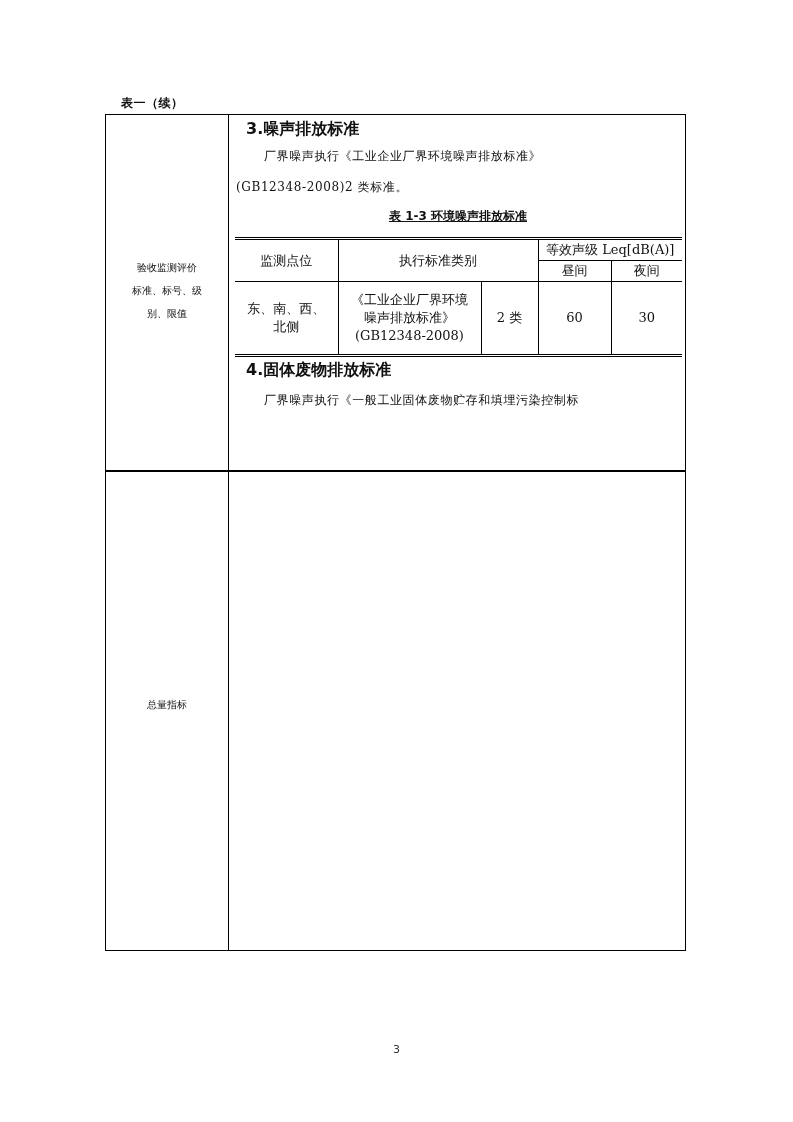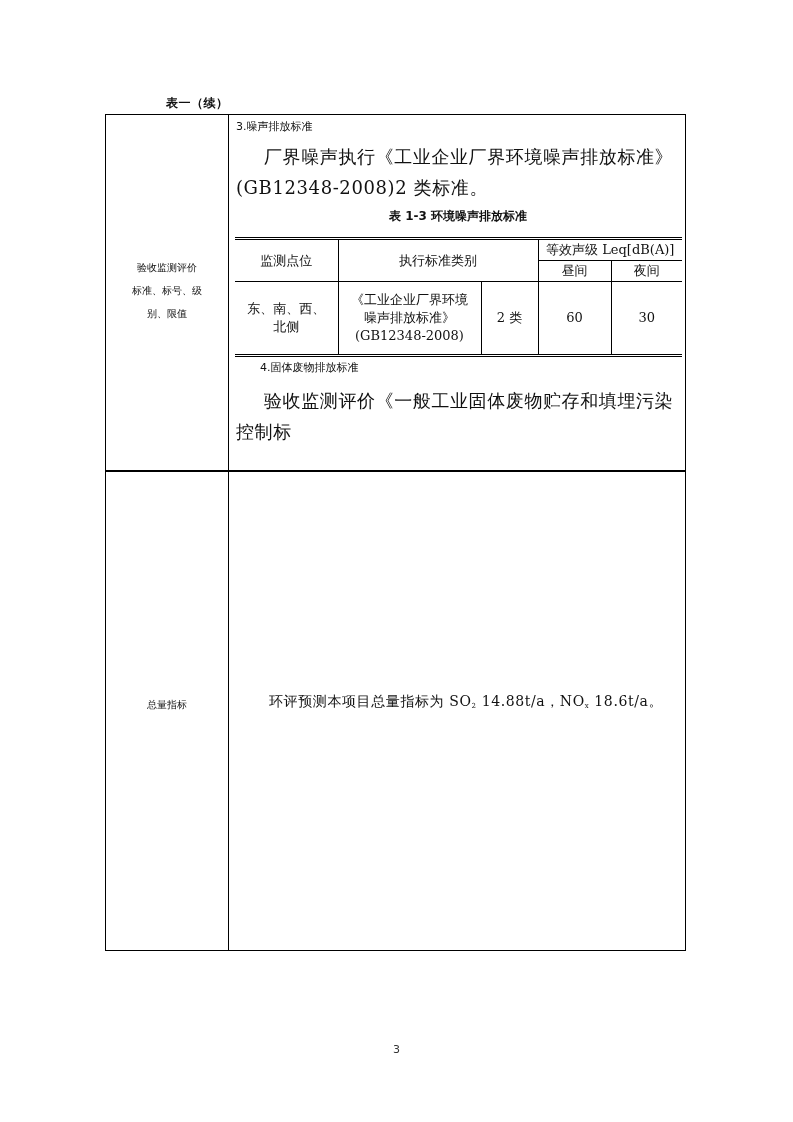--- a/index.html
+++ b/index.html
@@ -4,47 +4,47 @@
   <style>
     html, body { margin: 0; padding: 0; background: #ffffff; }
     body {
       width: 793px; height: 1122px; position: relative; overflow: hidden;
       font-family: "DejaVu Serif", "Liberation Serif", serif;
       color: #111;
     }
     .continued-label {
       position: absolute; left: 121px; top: 95px;
       font-family: "DejaVu Sans", "Liberation Sans", sans-serif;
-      font-weight: bold; font-size: 12px; letter-spacing: 0.5px; margin-left: 45px;
+      font-weight: bold; font-size: 12px; letter-spacing: 0.5px;
     }
     .outer {
       position: absolute; left: 105px; top: 114px; width: 581px; height: 837px;
       border: 1.5px solid #000; box-sizing: border-box;
     }
     .vline { position: absolute; left: 122px; top: 0; width: 1px; height: 100%; background: #000; }
     .hline { position: absolute; left: 0; top: 355px; width: 100%; height: 1.5px; background: #000; }
     .left-label {
       position: absolute; left: 0; width: 122px; text-align: center;
       font-size: 10px; line-height: 23px;
     }
     .left-label.top { top: 141px; }
     .left-label.bottom { top: 578px; }
     .sec-title {
-      position: absolute; left: 130px;
+      position: absolute; left: 140px;
       font-family: "DejaVu Sans", "Liberation Sans", sans-serif;
-      font-weight: normal; font-size: 11px;
+      font-weight: bold; font-size: 16px;
     }
     .para {
       position: absolute; left: 130px; width: 445px;
-      font-size: 18px; line-height: 31px; letter-spacing: 0.6px;
+      font-size: 12px; line-height: 31px; letter-spacing: 0.6px;
     }
     .caption {
       position: absolute; left: 123px; width: 458px; top: 93px; text-align: center;
       font-family: "DejaVu Sans", "Liberation Sans", sans-serif;
-      font-weight: bold; font-size: 12px;
+      font-weight: bold; font-size: 12px; text-decoration: underline;
     }
 
     
     .noise {
       position: absolute; left: 129px; top: 122px; width: 447px;
       border-collapse: collapse;
       border-top: 3px double #000; border-bottom: 3px double #000;
       font-size: 13px; text-align: center;
     }
     .noise td { border: 1px solid #000; padding: 0; }
@@ -114,20 +114,19 @@
         <div>噪声排放标准》</div>
         <div>(GB12348-2008)</div>
       </td>
       <td>2 类</td>
       <td>60</td>
       <td>30</td>
     </tr>
   </tbody>
     </table>
 
-  <div class="sec-title" style="top:245px;margin-left:24px;">4.固体废物排放标准</div>
-  <div class="para" style="top:270px; text-indent:28px;">验收监测评价《一般工业固体废物贮存和填埋污染控制标</div>
+  <div class="sec-title" style="top:245px;">4.固体废物排放标准</div>
+  <div class="para" style="top:270px; text-indent:28px;">厂界噪声执行《一般工业固体废物贮存和填埋污染控制标</div>
 
   <div class="left-label bottom">总量指标</div>
-  <div class="total-text"><span>环评预测本项目总量指标为 SO</span><sub>2</sub><span> 14.88t/a，NO</span><sub>x</sub><span> 18.6t/a。</span></div>
 </div>
 
 <div class="page-number">3</div>
 
 </body></html>

